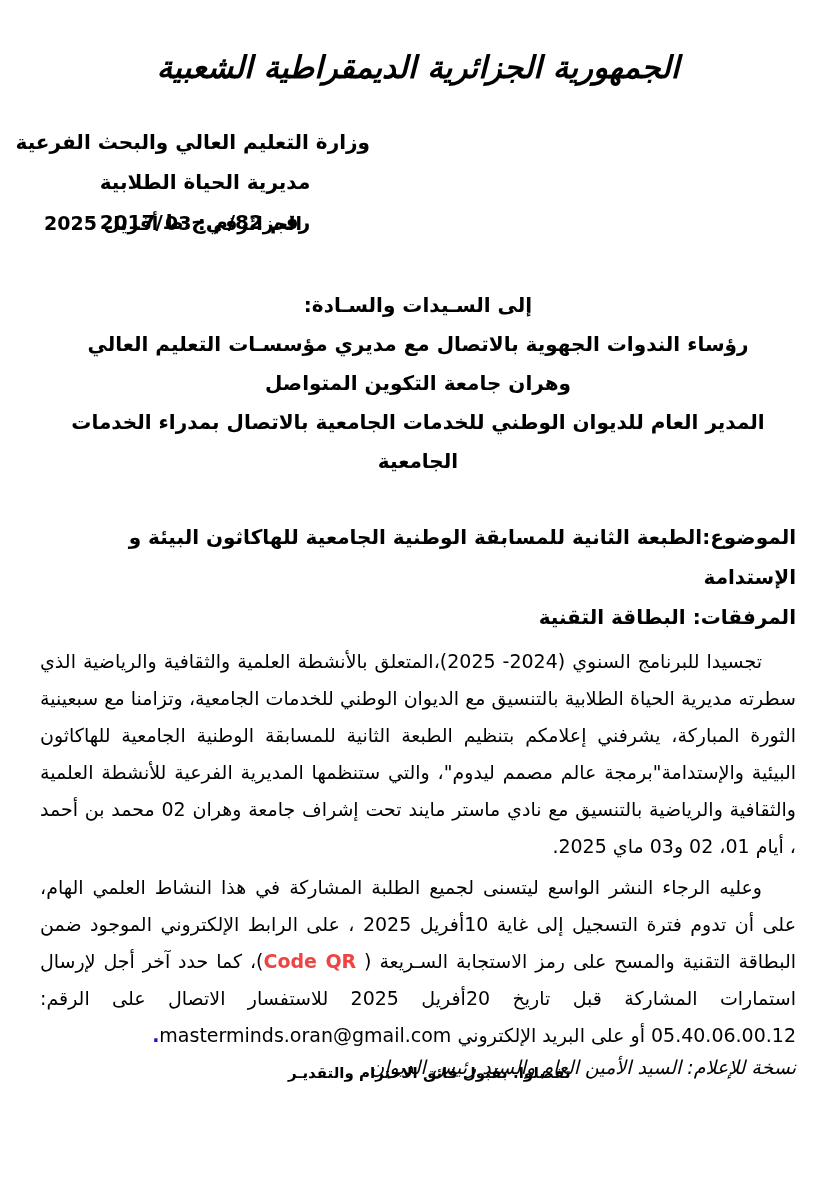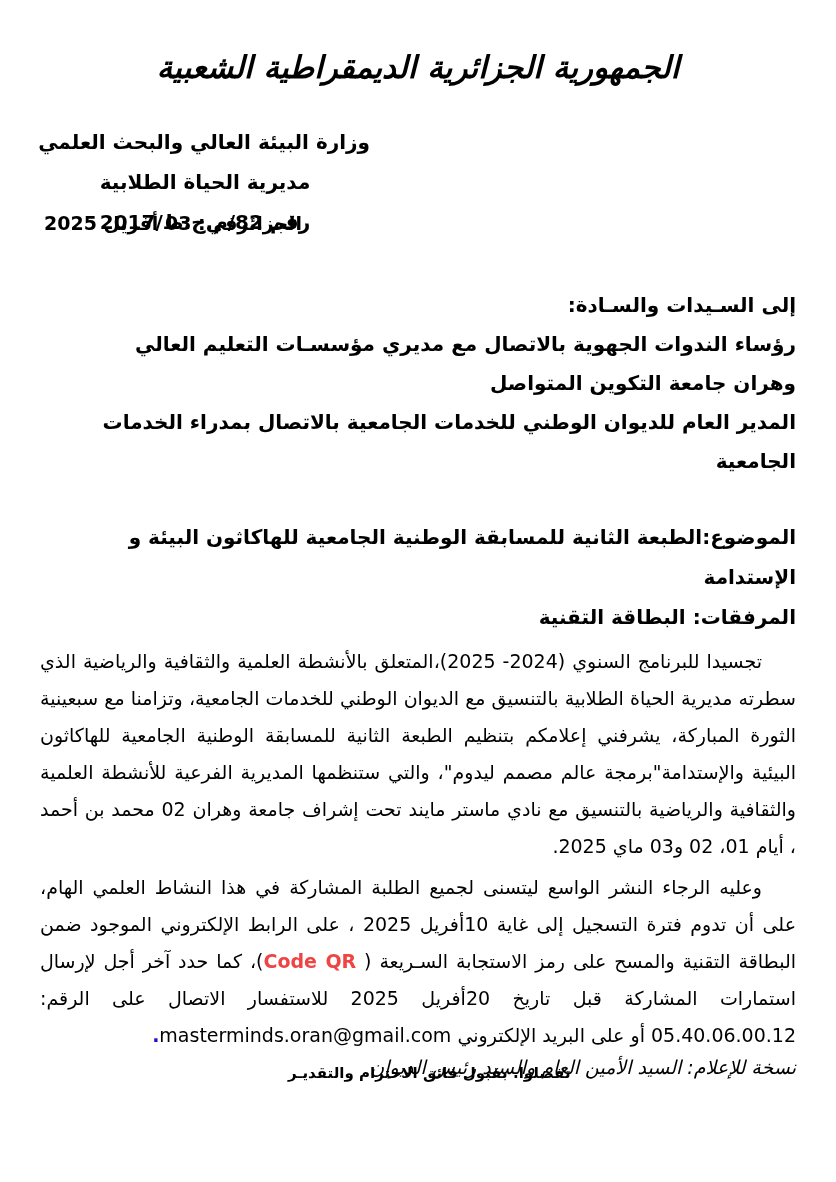--- a/index.html
+++ b/index.html
@@ -39,20 +39,21 @@
   .place-date {
     position: absolute;
     top: 196px;
     left: 44px;
     font-weight: bold;
     font-size: 19px;
     white-space: nowrap;
   }
   .addressees {
     margin-top: 44px;
+    text-align: center;
     font-weight: bold;
     font-size: 20px;
     line-height: 39px;
   }
   .subject-block {
     margin-top: 36px;
     text-align: right;
     font-weight: bold;
     font-size: 20px;
     line-height: 40px;
@@ -91,21 +92,21 @@
   }
 </style>
 </head>
 <body>
 
 <div class="page">
 
   <div class="republic-title">الجمهورية الجزائرية الديمقراطية الشعبية</div>
 
   <div class="ministry-block">
-    <div>وزارة البيئة العالي والبحث العلمي</div>
+    <div>وزارة التعليم العالي والبحث الفرعية</div>
     <div>مديرية الحياة الطلابية</div>
     <div>رقم 82/م.ح.ط/2017</div>
   </div>
 
   <div class="place-date">الجزائرفي: 03 أفريل 2025</div>
 
   <div class="addressees">
     <div>إلى السـيدات والسـادة:</div>
     <div>رؤساء الندوات الجهوية بالاتصال مع مديري مؤسسـات التعليم العالي</div>
     <div>وهران جامعة التكوين المتواصل</div>

